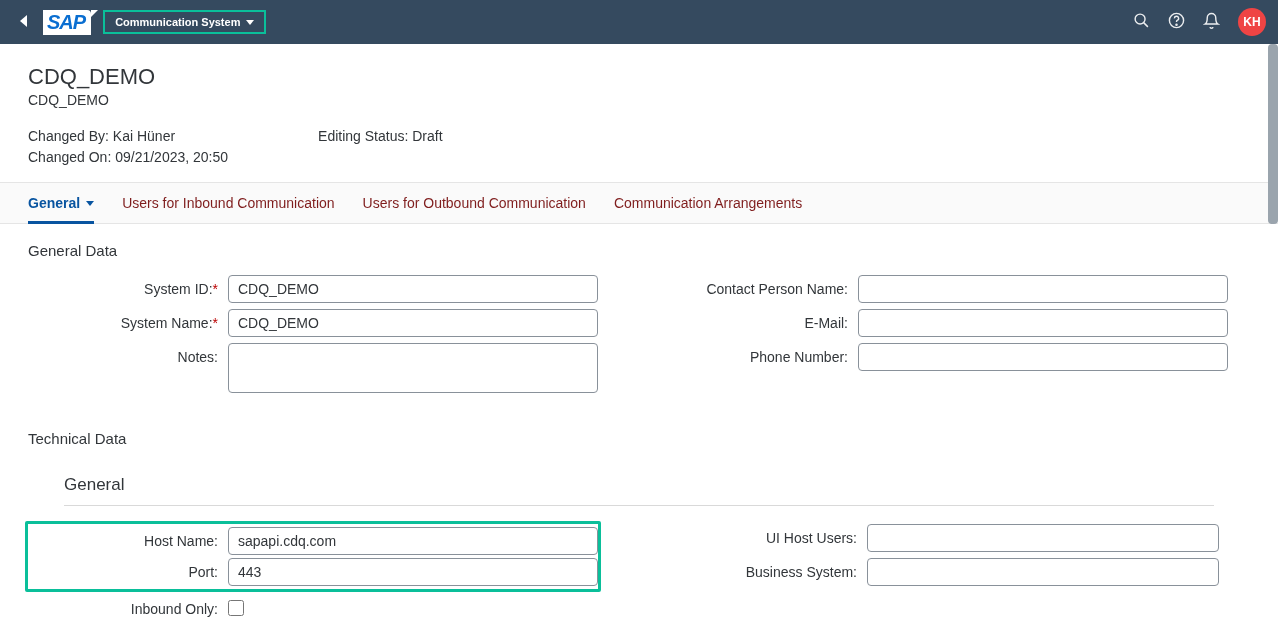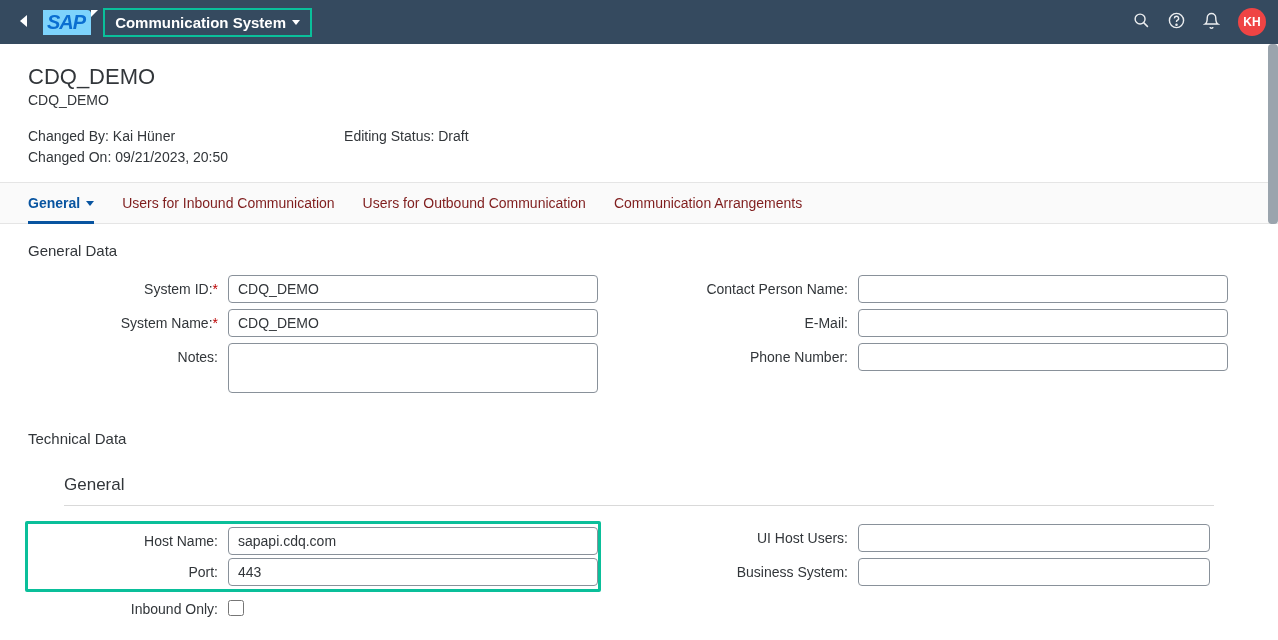--- a/index.html
+++ b/index.html
@@ -2,48 +2,48 @@
 <html><head>
 <meta charset="utf-8">
 <style>
   * { box-sizing: border-box; margin: 0; padding: 0; }
   body { font-family: "72", Arial, Helvetica, sans-serif; font-size: 14px; color: #32363a; background: #fff; width: 1278px; height: 640px; overflow: hidden; position: relative; }
   
   
   .shell-bar { background: #354a5f; height: 44px; display: flex; align-items: center; padding: 0 12px; color: #fff; }
   .shell-left { display: flex; align-items: center; gap: 8px; }
   .back-btn { cursor: pointer; padding: 6px 8px; }
-  .logo { font-weight: 900; font-style: italic; font-size: 20px; letter-spacing: -1px; background: #7dd3fc; color: #0a6ed1; padding: 1px 6px 1px 4px; border-top-right-radius: 4px; position: relative; }
+  .logo { font-weight: 900; font-style: italic; font-size: 20px; letter-spacing: -1px; background: #ffffff; color: #0a6ed1; padding: 1px 6px 1px 4px; border-top-right-radius: 4px; position: relative; }
   .logo::after { content: ""; position: absolute; right: -7px; top: 0; width: 0; height: 0; border-top: 7px solid #fff; border-right: 7px solid transparent; }
   .app-title-wrap { border: 2px solid #0abf9a; padding: 4px 10px; display: flex; align-items: center; gap: 6px; margin-left: 4px; cursor: pointer; }
-  .app-title { font-weight: 700; font-size: 15px; color: #fff; }
+  .app-title { font-weight: 700; font-size: 11px; color: #fff; }
   .shell-right { margin-left: auto; display: flex; align-items: center; gap: 18px; }
   .shell-icon { cursor: pointer; opacity: 0.9; }
   .avatar { width: 28px; height: 28px; border-radius: 50%; background: #ef4444; display: flex; align-items: center; justify-content: center; font-size: 12px; font-weight: 600; color: #fff; cursor: pointer; }
   
   
   .page-header { padding: 20px 28px 14px 28px; background: #fff; }
   .obj-title { font-size: 22px; color: #32363a; font-weight: 400; margin-bottom: 2px; }
   .obj-sub { font-size: 14px; color: #32363a; margin-bottom: 18px; }
-  .header-row { display: flex; gap: 116px; }
+  .header-row { display: flex; gap: 90px; }
   .header-col { font-size: 14px; color: #32363a; line-height: 1.5; }
   
   
   .anchor-bar { border-top: 1px solid #e5e5e5; border-bottom: 1px solid #e5e5e5; background: #fafafa; padding: 0 28px; display: flex; gap: 28px; }
   .anchor-tab { padding: 12px 0; font-size: 14px; color: #7f1d1d; cursor: pointer; display: flex; align-items: center; gap: 6px; }
   .anchor-tab.selected { color: #0854a0; font-weight: 600; border-bottom: 3px solid #0854a0; margin-bottom: -1px; padding-bottom: 10px; }
   
   
   .content { padding: 18px 28px 20px 28px; overflow-y: auto; height: calc(640px - 44px - 135px - 44px); }
   .section-title { font-size: 15px; color: #32363a; margin-bottom: 16px; font-weight: 400; }
   .subsection-title { font-size: 17px; color: #32363a; margin: 28px 0 10px 36px; font-weight: 400; }
   .subsection-hr { border: none; border-top: 1px solid #d9d9d9; margin: 6px 36px 18px 36px; }
   
   .form-grid { display: grid; grid-template-columns: 1fr 1fr; gap: 0 60px; max-width: 1200px; }
-  .form-row { display: flex; align-items: flex-start; margin-bottom: 6px; }
+  .form-row { display: flex; align-items: flex-start; margin-bottom: 6px; justify-content: center; }
   .form-label { width: 200px; text-align: right; padding-right: 10px; font-size: 14px; color: #32363a; padding-top: 6px; }
   .form-label .req { color: #b00; }
   .form-input { flex: 1; max-width: 378px; }
   .form-input input, .form-input textarea { width: 100%; border: 1px solid #89919a; border-radius: 4px; padding: 5px 9px; font-size: 14px; font-family: inherit; color: #32363a; background: #fff; }
   .form-input textarea { height: 50px; resize: none; }
   .form-input.checkbox input { width: 16px; height: 16px; margin-top: 5px; }
   
   
   .hl-group { border: 3px solid #0abf9a; padding: 0; margin: -3px; border-radius: 2px; }
   .hl-group .form-row { margin: 3px 0; }

